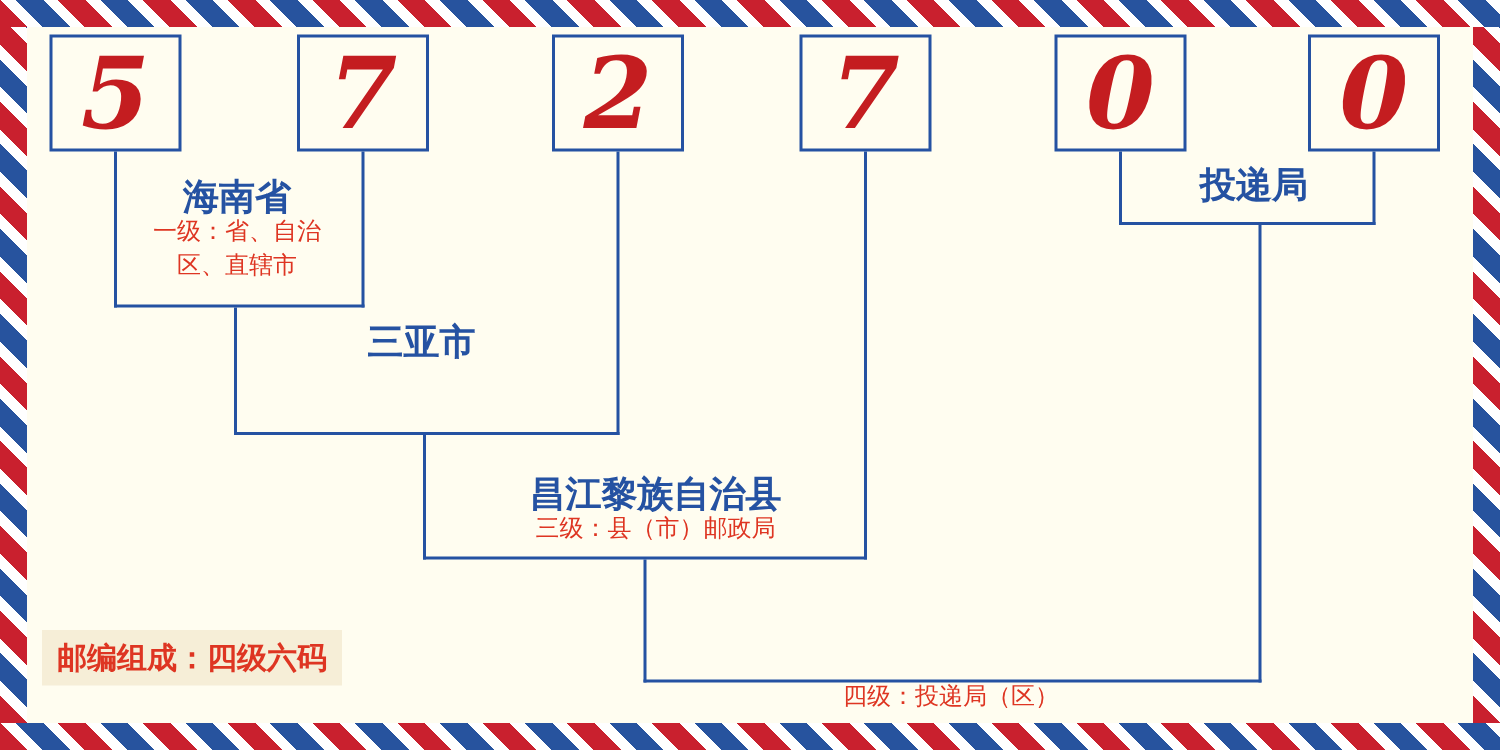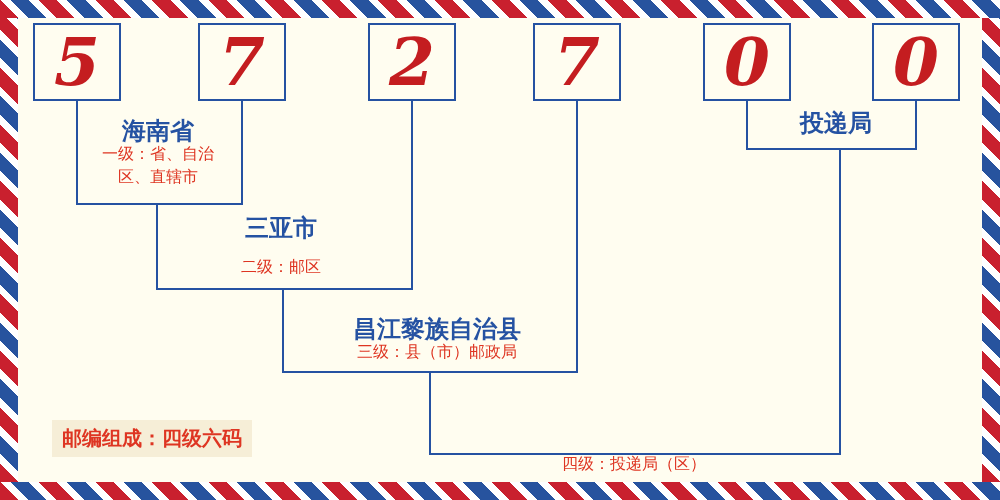--- a/index.html
+++ b/index.html
@@ -37,21 +37,21 @@
   .name-label{
     position:absolute;transform:translateX(-50%);
     color:var(--blue);font-weight:bold;font-size:24px;white-space:nowrap;
   }
   .desc-label{
     position:absolute;transform:translateX(-50%);
     color:var(--text-red);font-size:16px;white-space:nowrap;
   }
   .desc-label.wrap{white-space:normal;width:116px;text-align:center;line-height:1.45;}
   .footer-note{
-    position:absolute;left:52px;top:420px;
+    position:absolute;left:28px;top:420px;
     background:#f6eed7;color:var(--text-red);
     font-weight:bold;font-size:20px;padding:5px 10px;white-space:nowrap;
   }
 </style>
 </head>
 <body>
 
 <div class="canvas">
 
   <div class="stripe" style="left:0;top:0;width:1000px;height:18px;"></div>
@@ -95,21 +95,20 @@
   <div class="hline" style="left:746px;top:148px;width:171px;"></div>
 
   <div class="vline" style="left:429px;top:373px;height:82px;"></div>
   <div class="vline" style="left:839px;top:150px;height:305px;"></div>
   <div class="hline" style="left:429px;top:453px;width:412px;"></div>
 
   <div class="name-label" style="left:158px;top:115px;">海南省</div>
   <div class="desc-label wrap" style="left:158px;top:142px;">一级：省、自治区、直辖市</div>
 
   <div class="name-label" style="left:281px;top:212px;text-align:center;">三亚市</div>
-  <div class="desc-label" style="left:281px;top:257px;">二级：邮区</div>
 
   <div class="name-label" style="left:437px;top:313px;text-align:right;">昌江黎族自治县</div>
   <div class="desc-label" style="left:437px;top:342px;">三级：县（市）邮政局</div>
 
   <div class="desc-label" style="left:634px;top:426px;margin-top:28px;">四级：投递局（区）</div>
 
   <div class="name-label" style="left:836px;top:107px;">投递局</div>
 
   <div class="footer-note">邮编组成：四级六码</div>
 

